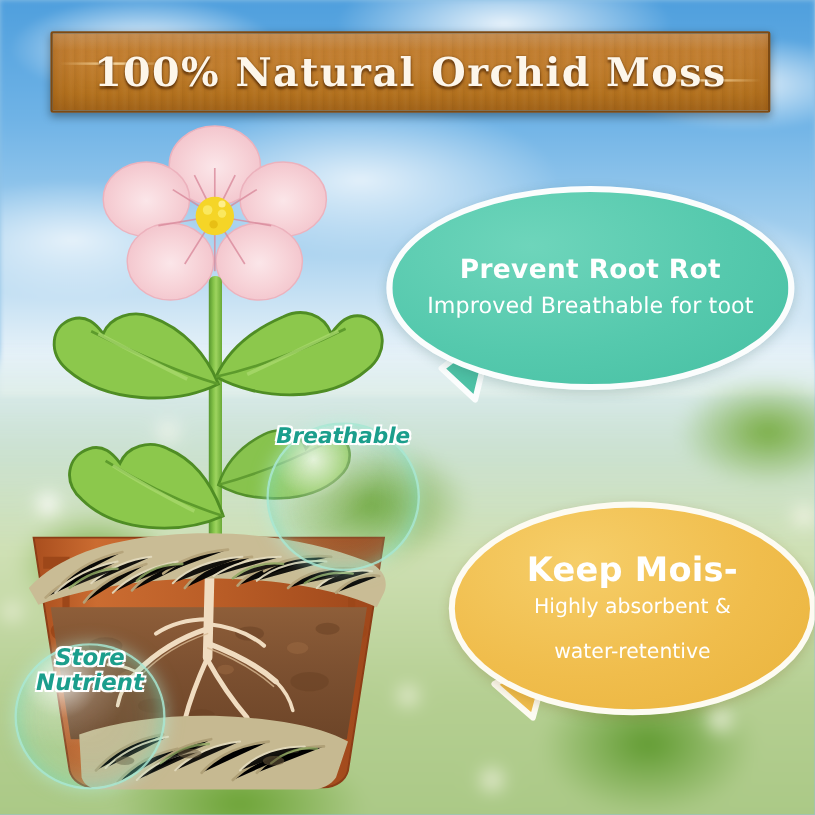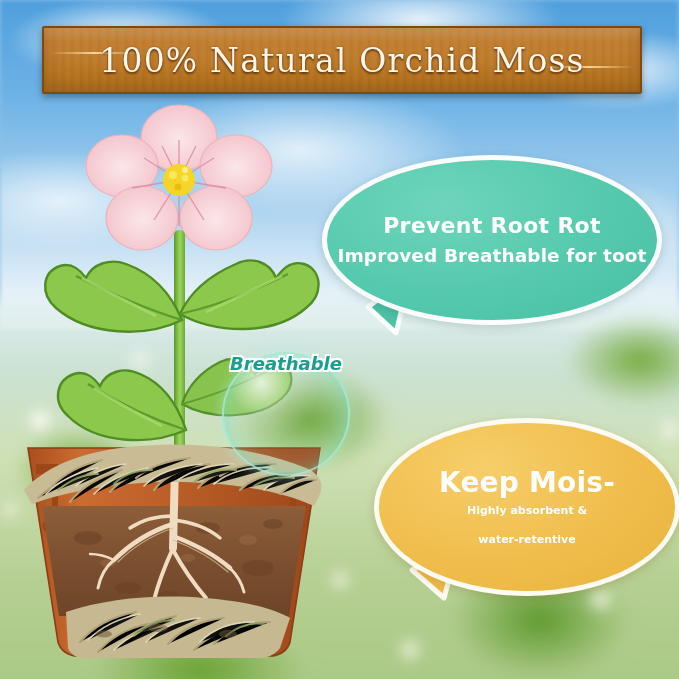--- a/index.html
+++ b/index.html
@@ -72,21 +72,21 @@
   }
   .sign::before,.sign::after{
     content:"";position:absolute;height:2px;width:90px;
     background:linear-gradient(90deg, rgba(255,230,180,.0), rgba(255,228,175,.85), rgba(255,230,180,0));
   }
   .sign::before{left:6px;top:24px;}
   .sign::after{right:6px;top:38px;}
   .sign-title{
     position:relative;z-index:2;
     font-family:"DejaVu Serif", serif;
-    font-size:33px;font-weight:400;color:#fdf6ea;
+    font-size:33px;font-weight:700;color:#fdf6ea;
     letter-spacing:1.2px;white-space:nowrap;
     text-shadow:0 2px 2px rgba(80,40,5,.75), 0 0 2px rgba(90,48,8,.6);
   }
 
   
   .plant{position:absolute;left:28px;top:100px;width:300px;height:420px;}
   .stem{
     position:absolute;left:146px;top:130px;width:11px;height:310px;
     background:linear-gradient(90deg,#56962e 0%, #86c44a 35%, #9ed45f 55%, #69a936 100%);
     border-radius:5px;
@@ -105,32 +105,32 @@
     text-align:center;color:#ffffff;
   }
   .bubble-teal{left:322px;top:155px;width:330px;height:160px;}
   .bubble-teal .body{
     width:330px;height:160px;
     background:radial-gradient(ellipse at 35% 28%, #6ed5bb 0%, #55c9ad 55%, #46bfa2 100%);
     border:5px solid #fbfdfd;
     box-shadow:0 3px 10px rgba(40,90,80,.22);
   }
   .bubble-teal .t1{font-size:22px;font-weight:700;letter-spacing:.3px;line-height:1.05;}
-  .bubble-teal .t2{font-size:18.5px;font-weight:700;margin-top:7px;letter-spacing:.1px;}
+  .bubble-teal .t2{font-size:18.5px;font-weight:400;margin-top:7px;letter-spacing:.1px;}
 
   .bubble-orange{left:374px;top:418px;width:296px;height:168px;}
   .bubble-orange .body{
     width:296px;height:168px;
     background:radial-gradient(ellipse at 35% 26%, #f6ce69 0%, #f0bd4c 55%, #e9b33c 100%);
     border:5px solid #fdfbf2;
     box-shadow:0 3px 10px rgba(120,85,20,.22);
     justify-content:center;
   }
   .bubble-orange .t1{font-size:28px;font-weight:700;line-height:1.07;letter-spacing:.2px;}
-  .bubble-orange .t2{font-size:11px;font-weight:700;margin-top:6px;line-height:1.22;}
+  .bubble-orange .t2{font-size:17px;font-weight:400;margin-top:6px;line-height:1.22;}
 
   .tail{position:absolute;}
 
   
   .glassbub{
     position:absolute;border-radius:50%;
     display:flex;align-items:flex-start;justify-content:center;text-align:center;
     background:
       radial-gradient(circle at 30% 24%, rgba(255,255,255,.78) 0%, rgba(255,255,255,.14) 26%, rgba(255,255,255,0) 46%),
       radial-gradient(circle at 50% 50%, rgba(180,240,220,.06) 0%, rgba(140,230,205,.10) 62%, rgba(110,220,190,.40) 88%, rgba(150,235,210,.22) 100%);
@@ -371,14 +371,20 @@
       <div class="t1">Keep Mois-</div>
       <div class="t2">Highly absorbent &amp;</div>
       <div class="t2" style="margin-top:16px;">water-retentive</div>
     </div>
   </div>
 
   <div class="glassbub bub-breathable">
     <div class="label">Breathable</div>
   </div>
 
+  <div class="glassbub bub-store">
+    <div class="label">
+      <div>Store</div>
+      <div>Nutrient</div>
+    </div>
+  </div>
 
 </div>
 
 </body></html>

